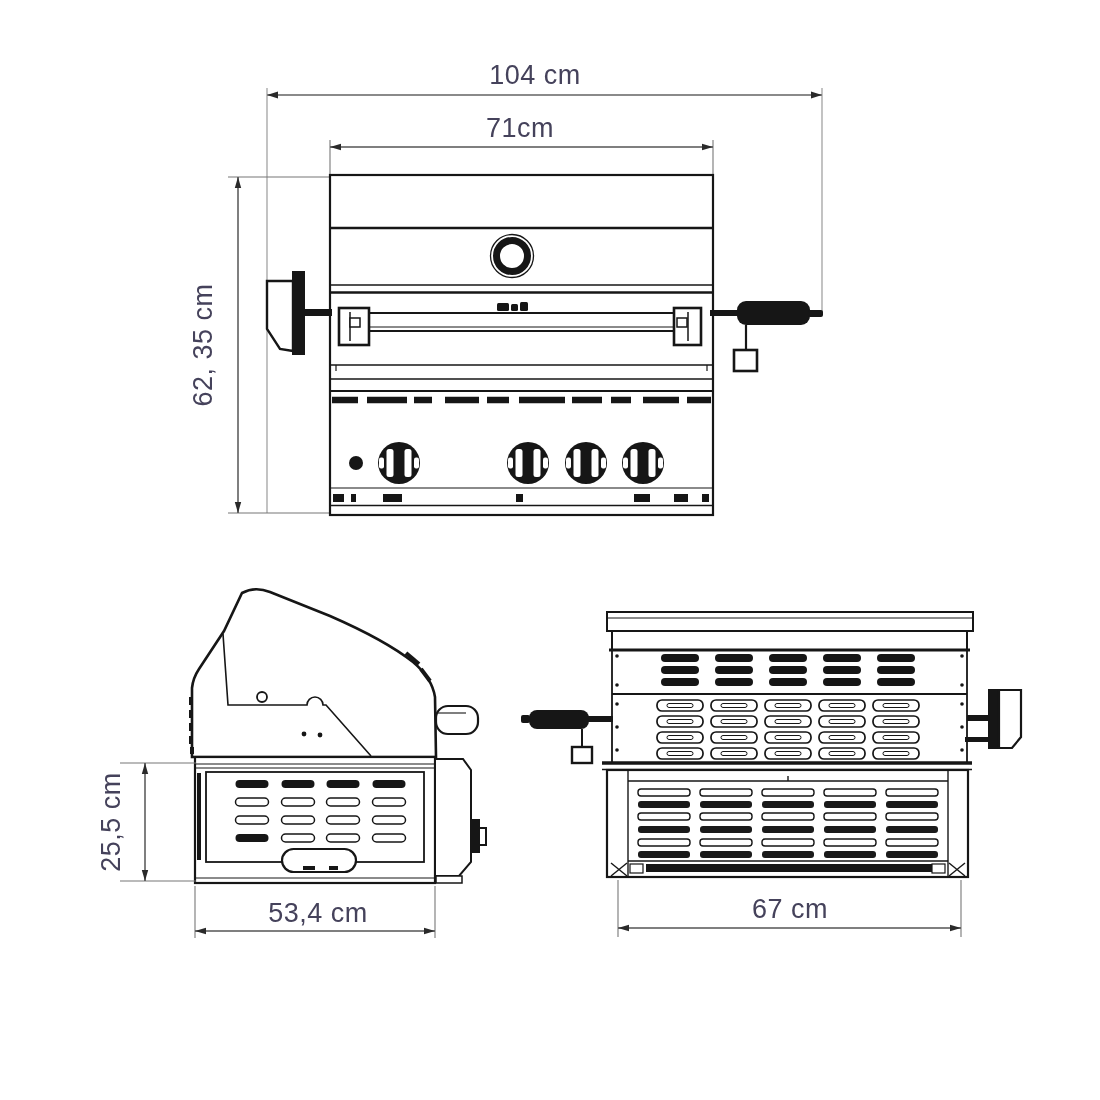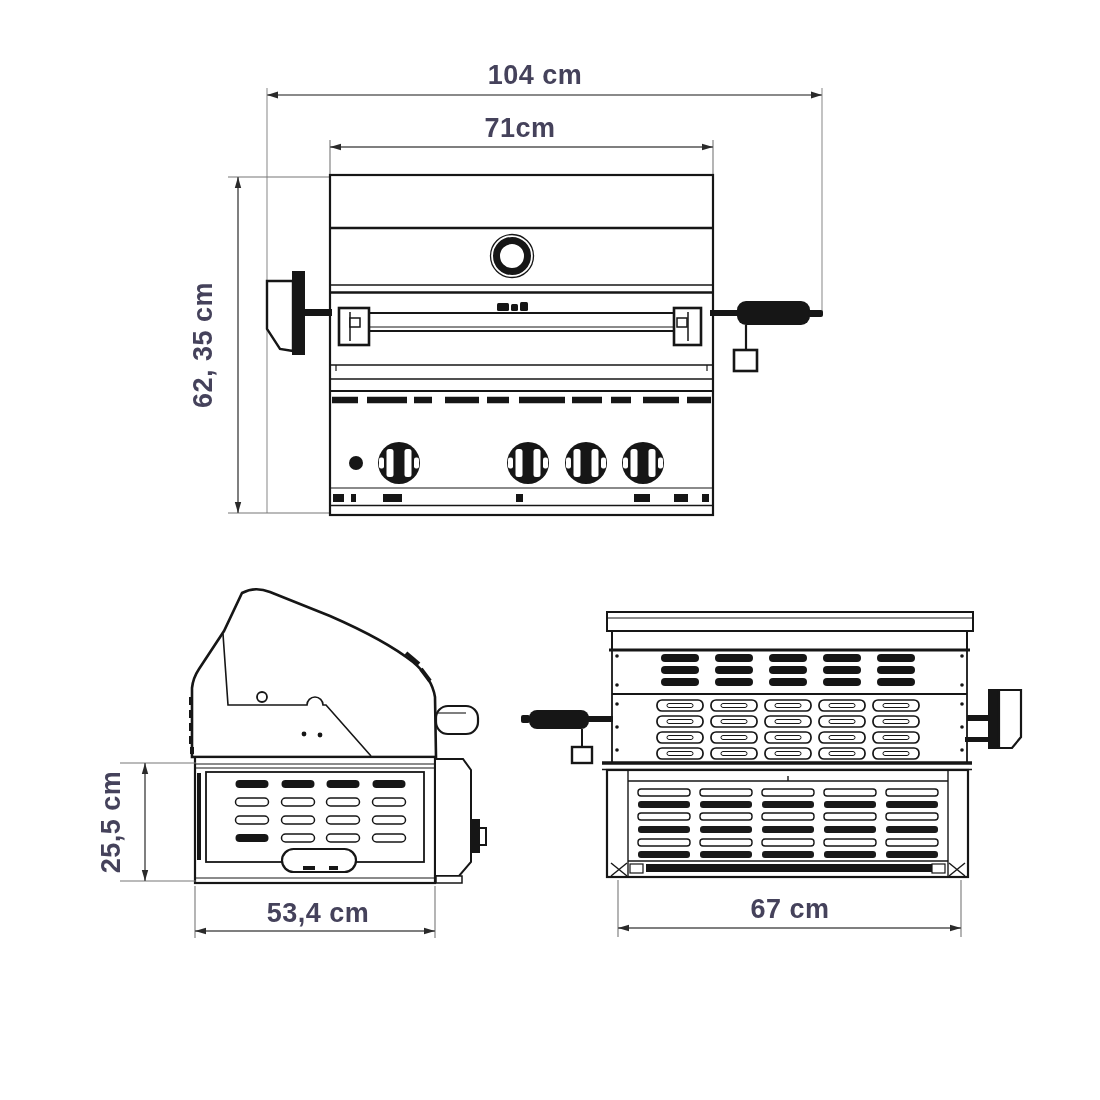--- a/index.html
+++ b/index.html
@@ -1,17 +1,17 @@
 <!DOCTYPE html>
 <html><head>
 <meta charset="utf-8">
 <style>
   html,body{margin:0;padding:0;background:#ffffff;}
   .stage{position:relative;width:1100px;height:1100px;background:#fff;overflow:hidden;
-         font-family:"Liberation Sans", sans-serif;font-weight:bold;}
+         font-family:"Liberation Sans", sans-serif;}
   svg text{font-family:"Liberation Sans", sans-serif;fill:#45425b;letter-spacing:.5px;}
   .dimtxt{font-size:27px;}
 </style>
 </head>
 <body>
 
 <div class="stage">
 <svg width="1100" height="1100" viewBox="0 0 1100 1100">
 
   <defs>

